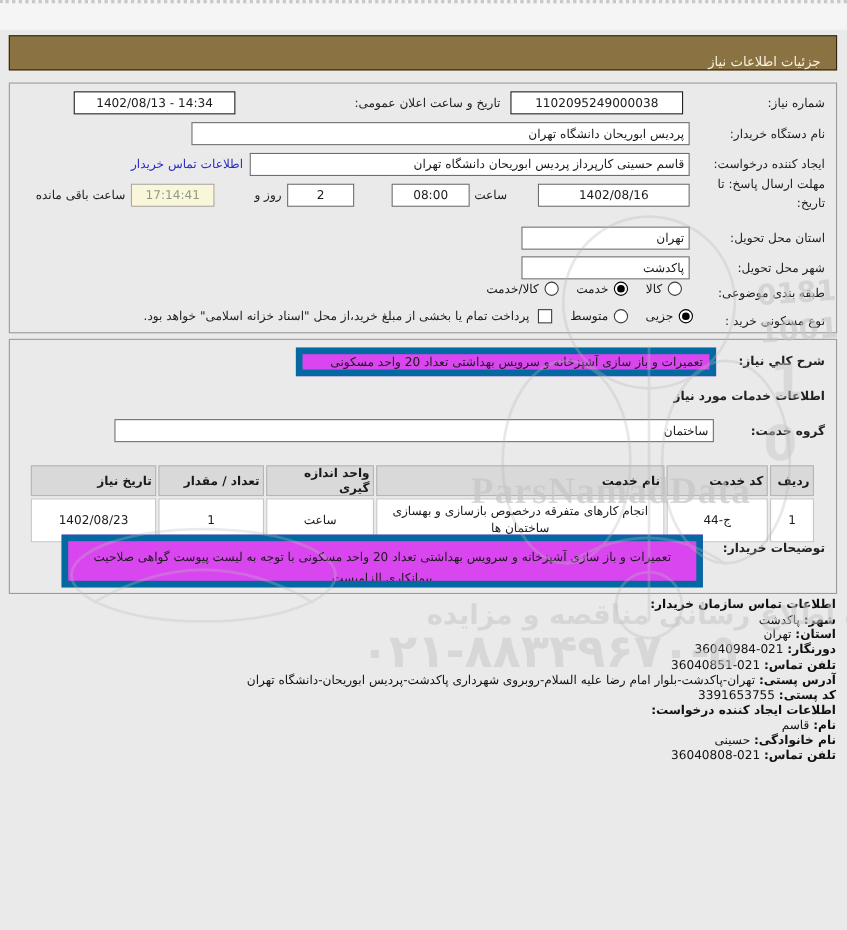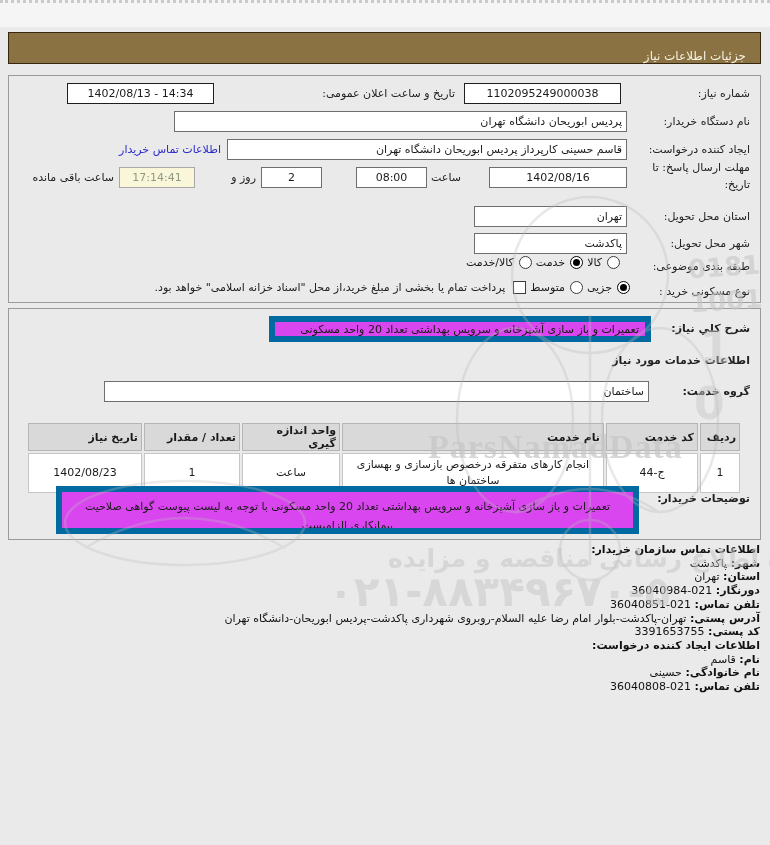--- a/index.html
+++ b/index.html
@@ -27,21 +27,21 @@
     position:absolute;height:21px;box-sizing:border-box;background:#fff;border:1px solid #6e6e6e;
     display:flex;align-items:center;padding:0 4px;white-space:nowrap;overflow:hidden;
   }
   .inp.dark{border-color:#1f1f1f;}
   .inp.center{justify-content:center;}
   .inp.cream{background:#faf6da;border-color:#a8a8a8;color:#8f9a85;}
   .num{direction:ltr;unicode-bidi:embed;}
   .link{position:absolute;color:#2b2bc8;white-space:nowrap;cursor:pointer;}
   
   .optrow{position:absolute;display:flex;align-items:center;left:6px;}
-  .opt{display:flex;align-items:center;gap:5px;margin-left:4px;}
+  .opt{display:flex;align-items:center;gap:5px;margin-left:16px;}
   .radio{width:13px;height:13px;border-radius:50%;background:#fff;border:1px solid #3c3c3c;position:relative;flex:none;box-sizing:border-box;}
   .radio.on{border-color:#000;}
   .radio.on::after{content:"";position:absolute;top:2px;left:2px;right:2px;bottom:2px;border-radius:50%;background:#000;}
   .checkbox{width:13px;height:13px;background:#fff;border:1px solid #3c3c3c;flex:none;box-sizing:border-box;margin-left:8px;}
   .paytext{white-space:nowrap;color:#222;}
   
   .bigbox{position:absolute;background:#d946ef;border:6px solid #0369a1;box-sizing:border-box;padding:3px 6px;overflow:hidden;}
   
   table.svc{position:absolute;top:112px;right:18px;width:716px;border-collapse:separate;border-spacing:2px;table-layout:fixed;}
   table.svc th{background:#d9d9d9;border:1px solid #b5b5b5;height:26px;font-weight:bold;font-size:11px;padding:0 3px;text-align:right;}

